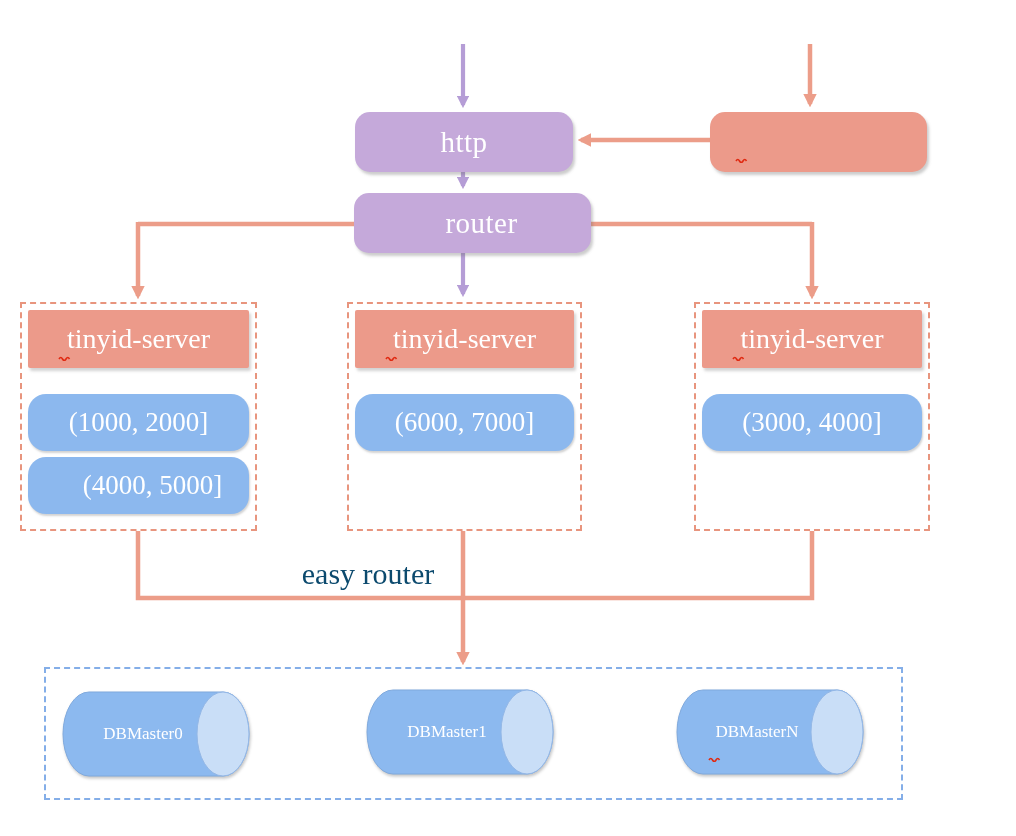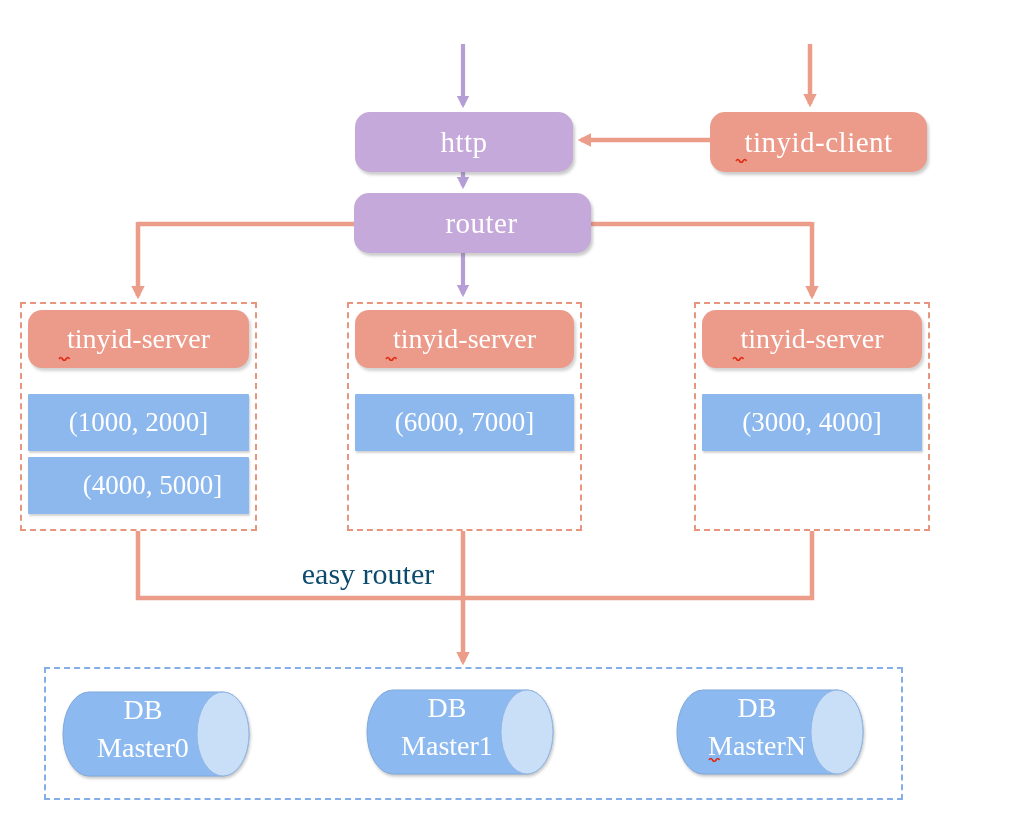--- a/index.html
+++ b/index.html
@@ -46,32 +46,32 @@
     box-sizing: border-box;
     padding: 6px;
   }
   #group-1 { left: 20px; }
   #group-2 { left: 347px; width: 235px; }
   #group-3 { left: 694px; width: 236px; }
   .server-box {
     position: relative;
     height: 58px;
     margin-bottom: 26px;
-    border-radius: 14px;
+    border-radius: 2px;
     background: #ec9a8a;
     display: flex;
     align-items: center;
     justify-content: center;
     color: #ffffff;
     font-size: 28px;
     box-shadow: 2px 3px 3px rgba(110,110,110,0.3);
   }
   .range {
     height: 57px;
-    border-radius: 1px;
+    border-radius: 18px;
     background: #8cb8ee;
     display: flex;
     align-items: center;
     justify-content: center;
     color: #ffffff;
     font-size: 27px;
     box-shadow: 1px 2px 2px rgba(110,110,110,0.3);
   }
   .range + .range { margin-top: 6px; padding-left: 28px; }
 
@@ -104,25 +104,24 @@
   }
   #cyl-1 { left: 16px; top: 22px; }
   #cyl-2 { left: 320px; top: 20px; }
   #cyl-3 { left: 630px; top: 20px; }
   .cyl svg.shape { position: absolute; left: 0; top: 0; filter: drop-shadow(1px 2px 1.5px rgba(90,90,90,0.35)); }
   .cyl-label {
     position: absolute;
     left: 0; top: 0; bottom: 0;
     width: 162px;
     display: flex;
-    flex-direction: column;
-    align-items: center;
-    justify-content: flex-start;
-    color: #ffffff;
-    font-size: 28px;
+    align-items: center;
+    justify-content: center;
+    color: #ffffff;
+    font-size: 17px;
     line-height: 1.35;
   }
   .squiggle { position: absolute; }
   .sq-client { left: 25px; bottom: 9px; }
   .sq-server { left: 30px; bottom: 7px; }
   .sq-master { left: 32px; bottom: 13px; z-index: 3; }
 </style>
 </head>
 <body>
 
@@ -153,21 +152,20 @@
 
   <div class="node purple" id="node-http">
     <span>http</span>
   </div>
 
   <div class="node purple" id="node-router">
     <span>router</span>
   </div>
 
   <div class="node salmon" id="node-client">
-    <span>tinyid-client</span>
     <svg class="squiggle sq-client" width="14" height="6" viewBox="0 0 14 6">
       <path d="M1 4 Q2.75 1 4.5 4 T8 4 T11.5 4" stroke="#e02a12" stroke-width="1.6" fill="none"></path>
     </svg>
   </div>
 
   <div class="group" id="group-1">
     <div class="server-box">
       <span>tinyid-server</span>
       <svg class="squiggle sq-server" width="14" height="6" viewBox="0 0 14 6">
         <path d="M1 4 Q2.75 1 4.5 4 T8 4 T11.5 4" stroke="#e02a12" stroke-width="1.6" fill="none"></path>

